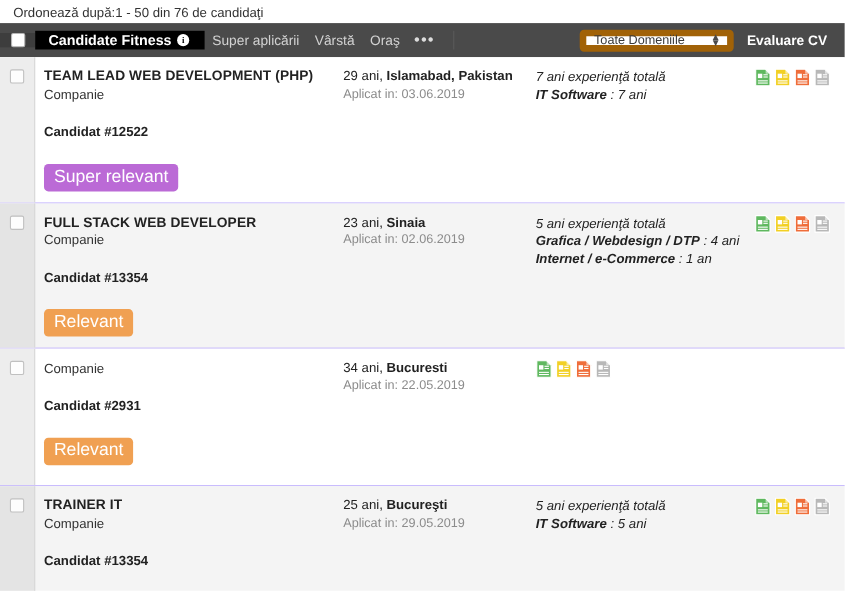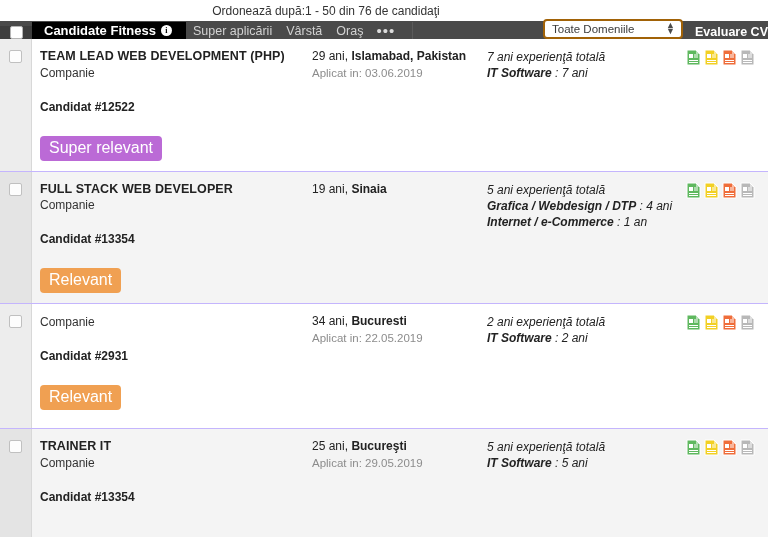--- a/index.html
+++ b/index.html
@@ -10,34 +10,34 @@
     overflow: hidden;
     -webkit-font-smoothing: antialiased;
   }
 
   
   .sortbar {
     height: 21px;
     width: 648px;
     display: flex;
     align-items: center;
-    justify-content: center;
+    justify-content: flex-start;
     padding: 0 8px 0 12px;
     font-size: 12px;
     color: #333;
     background: #fff;
   }
   .sortbar .left  { font-size: 12px; color: #333; }
   .sortbar .right { font-size: 12px; color: #333; }
 
   
   .thead {
     display: flex;
-    align-items: flex-end;
-    height: 18px;
+    align-items: center;
+    height: 31px;
     background: #4a4a4a;
     width: 768px;
   }
   .th-check {
     width: 32px;
     background: #3d3d3d;
     display: flex;
     align-items: center;
     justify-content: center;
     flex: 0 0 32px;
@@ -91,21 +91,21 @@
   .th-select {
     display: flex;
     align-items: center;
     flex: 0 0 auto;
     padding-right: 12px;
   }
   .selbox {
     width: 140px;
     height: 20px;
     background: #ffffff;
-    border: 2px solid #a16207;
+    border: 6px solid #a16207;
     border-radius: 4px;
     display: flex;
     align-items: center;
     justify-content: space-between;
     padding: 0 4px 0 7px;
     font-size: 11.5px;
     color: #3a3a3a;
   }
   .stepper {
     display: flex; flex-direction: column;
@@ -115,21 +115,21 @@
     color: #4a4a4a;
     padding-right: 2px;
   }
   .th-eval {
     flex: 0 0 auto;
     display: flex;
     align-items: center;
     color: #ffffff;
     font-weight: bold;
     font-size: 12.5px;
-    padding-right: 0;
+    padding-right: 16px;
     white-space: nowrap;
   }
 
   
   .rows { width: 768px; }
   .row {
     display: flex;
     align-items: stretch;
     background: #ffffff;
     border-bottom: 1px solid #c4b5fd;
@@ -325,21 +325,22 @@
             <rect x="3" y="13" width="9" height="1" fill="#ffffff"></rect>
           </svg></span>
       </div>
     </div>
     <div class="row alt">
       <div class="row-check">
         <span class="chk-row"></span>
       </div>
       <div class="col-main"><div class="job-title">FULL STACK WEB DEVELOPER</div><div class="company">Companie</div><div class="candidate-id">Candidat #13354</div><span class="badge" style="background:#f0a052">Relevant</span></div>
       <div class="col-info">
-        <div class="age-line"><span>19 ani, </span><b>Sinaia</b></div>
+        <div class="age-line"><span>23 ani, </span><b>Sinaia</b></div>
+        <div class="applied">Aplicat in: 02.06.2019</div>
       </div>
       <div class="col-exp">
         <div class="exp-total">5 ani experienţă totală</div>
         <div class="exp-item"><b>Grafica / Webdesign / DTP</b> : 4 ani</div>
         <div class="exp-item"><b>Internet / e-Commerce</b> : 1 an</div>
       </div>
       <div class="col-icons">
         <span class="doc-icon"><svg width="15" height="17" viewBox="0 0 15 17">
             <path d="M1 1 H10 L14 5 V16 H1 Z" fill="#5fb85f" stroke="#ffffff" stroke-width="1"></path>
             <path d="M10 1 L14 5 H10 Z" fill="#ffffff" opacity="0.55"></path>
@@ -380,24 +381,20 @@
     </div>
     <div class="row">
       <div class="row-check">
         <span class="chk-row"></span>
       </div>
       <div class="col-main"><div class="company">Companie</div><div class="candidate-id">Candidat #2931</div><span class="badge" style="background:#f0a052">Relevant</span></div>
       <div class="col-info">
         <div class="age-line"><span>34 ani, </span><b>Bucuresti</b></div>
         <div class="applied">Aplicat in: 22.05.2019</div>
       </div>
-      <div class="col-exp">
-        <div class="exp-total">2 ani experienţă totală</div>
-        <div class="exp-item"><b>IT Software</b> : 2 ani</div>
-      </div>
       <div class="col-icons">
         <span class="doc-icon"><svg width="15" height="17" viewBox="0 0 15 17">
             <path d="M1 1 H10 L14 5 V16 H1 Z" fill="#5fb85f" stroke="#ffffff" stroke-width="1"></path>
             <path d="M10 1 L14 5 H10 Z" fill="#ffffff" opacity="0.55"></path>
             <rect x="3" y="5" width="4" height="4" fill="#ffffff"></rect>
             <rect x="8" y="5.5" width="4" height="1" fill="#ffffff"></rect>
             <rect x="8" y="7.5" width="4" height="1" fill="#ffffff"></rect>
             <rect x="3" y="11" width="9" height="1" fill="#ffffff"></rect>
             <rect x="3" y="13" width="9" height="1" fill="#ffffff"></rect>
           </svg></span>

